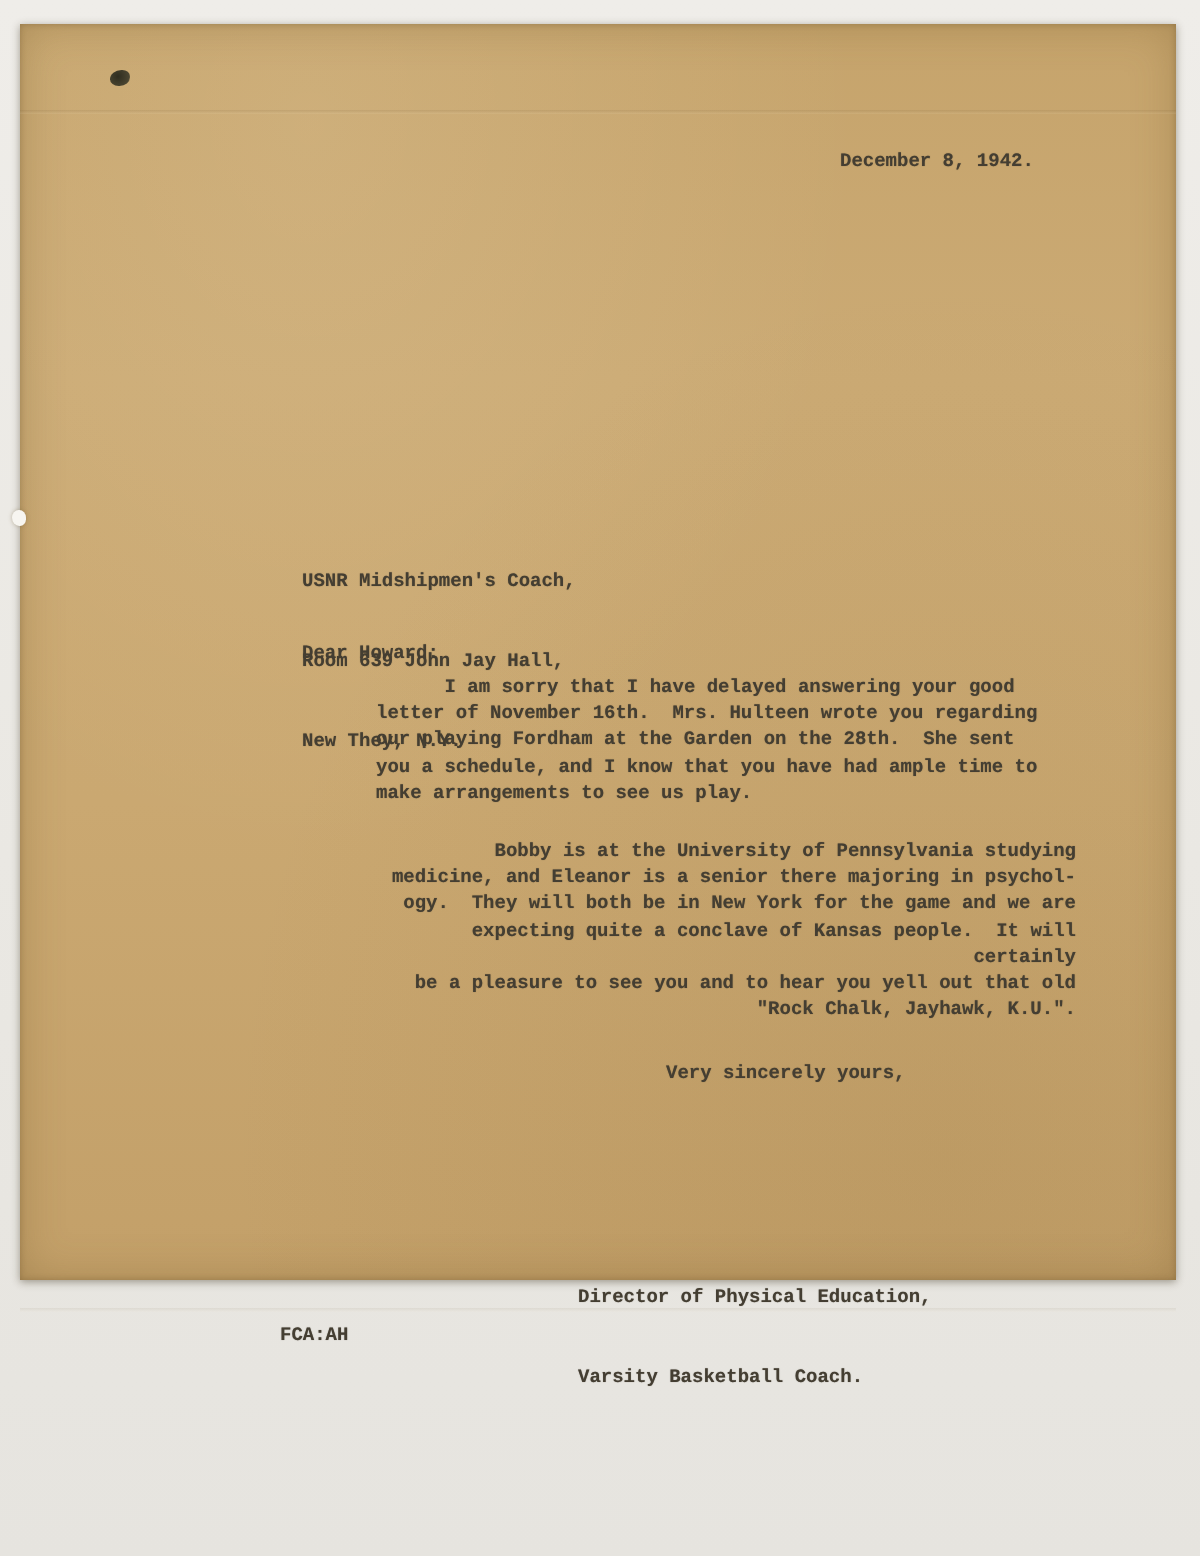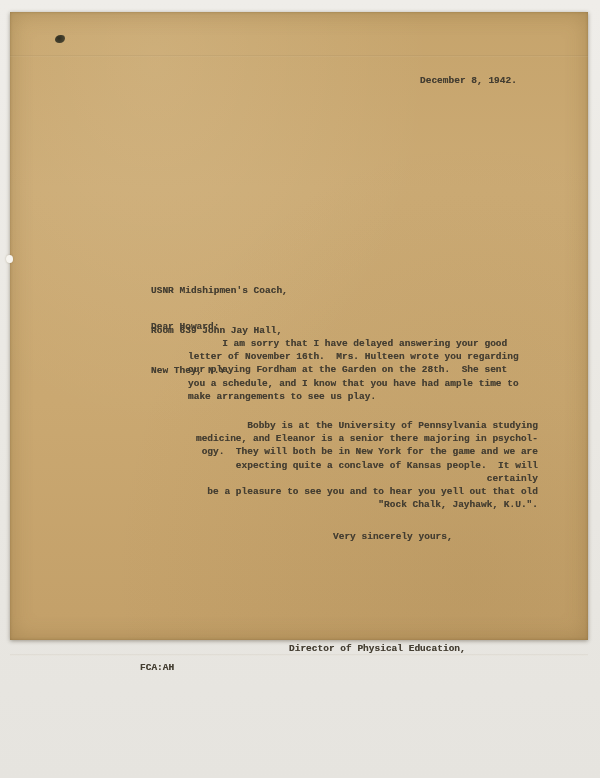--- a/index.html
+++ b/index.html
@@ -114,19 +114,20 @@
 medicine, and Eleanor is a senior there majoring in psychol-
 ogy.  They will both be in New York for the game and we are
 expecting quite a conclave of Kansas people.  It will certainly
 be a pleasure to see you and to hear you yell out that old
 "Rock Chalk, Jayhawk, K.U.".</div>
 
     <div class="type closing">Very sincerely yours,</div>
 
     <div class="type sig">
       <div>Director of Physical Education,</div>
+      <div>Varsity Basketball Coach.</div>
     </div>
 
     <div class="type initials">FCA:AH</div>
   </div>
 
   <div class="fleck"></div>
 </div>
 
 </body></html>

